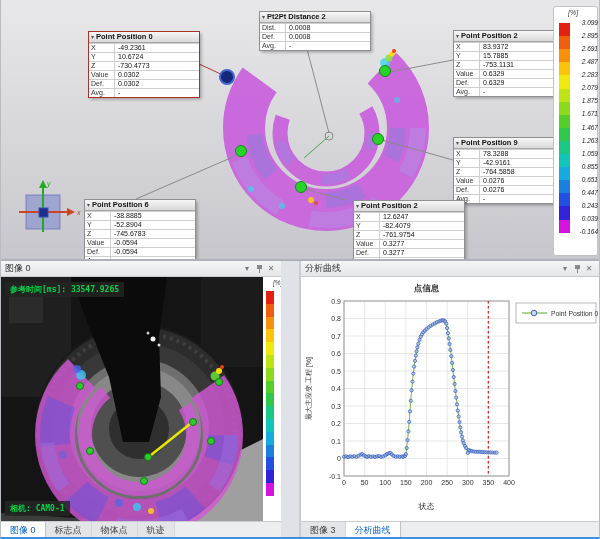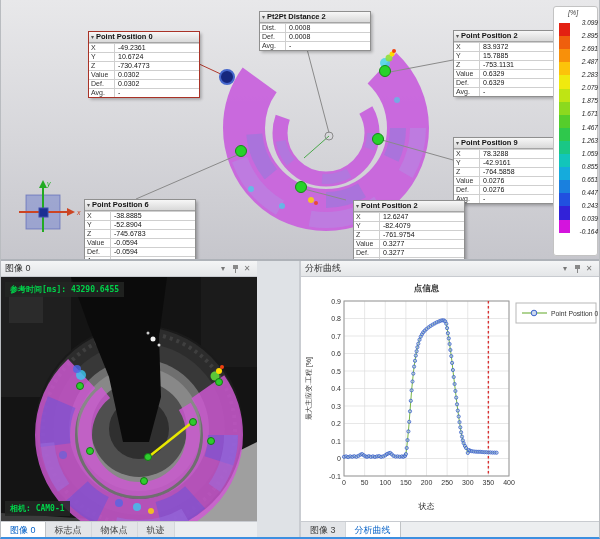--- a/index.html
+++ b/index.html
@@ -32,21 +32,21 @@
   .scalebox .unit { position:absolute; font-style:italic; color:#444; }
   .scaleseg { position:absolute; }
   .scalelab { position:absolute; font-style:italic; color:#222; white-space:nowrap; text-align:right; }
 
   
   #hsplit { position:absolute; left:0; top:259px; width:598px; height:2px; background:#aeb2b8; }
   #vsplit { position:absolute; left:298px; top:261px; width:2px; height:276px; background:#c9ccd1; }
 
   
   .panel { position:absolute; top:261px; height:276px; background:#fff; }
-  #left-panel { left:0; width:256px; }
+  #left-panel { left:0; width:280px; }
   #right-panel { left:300px; width:298px; }
   .panel-header { height:16px; background:linear-gradient(#f4f5f6,#e4e6e8);
     border-bottom:1px solid #c8cbd0; display:flex; align-items:center;
     font-size:9px; color:#333; padding:0 4px; }
   .panel-header .ph-title { flex:1; }
   .ph-ic { width:12px; height:12px; display:flex; align-items:center; justify-content:center;
     color:#777; font-size:8px; cursor:default; }
   .pin { position:relative; width:7px; height:9px; }
   .pin:before { content:""; position:absolute; left:1px; top:1px; width:5px; height:4px; background:#888; }
   .pin:after { content:""; position:absolute; left:3px; top:5px; width:1px; height:4px; background:#888; }
@@ -385,21 +385,21 @@
         <g>
           <circle cx="79" cy="109" r="3.5" fill="#2ecc2e" stroke="#157a15"></circle>
           <circle cx="89" cy="174" r="3.5" fill="#2ecc2e" stroke="#157a15"></circle>
           <circle cx="143" cy="204" r="3.5" fill="#2ecc2e" stroke="#157a15"></circle>
           <circle cx="147" cy="180" r="3.5" fill="#2ecc2e" stroke="#157a15"></circle>
           <circle cx="192" cy="145" r="3.5" fill="#2ecc2e" stroke="#157a15"></circle>
           <circle cx="210" cy="164" r="3.5" fill="#2ecc2e" stroke="#157a15"></circle>
           <circle cx="218" cy="105" r="3.5" fill="#2ecc2e" stroke="#157a15"></circle>
         </g>
       </svg>
-      <div class="img-overlay" id="ref-time">参考时间[ms]: 43290.6455</div>
+      <div class="img-overlay" id="ref-time">参考时间[ms]: 33547.9265</div>
       <div class="img-overlay" id="cam-label">相机: CAM0-1</div>
       
       <div class="scalebox" style="left:262px;top:0;width:36px;height:244px;border-radius:0;border:none">
           <div class="unit" style="left: 10px; top: 2px; font-size: 6.5px;">[%]</div>
           <div class="scaleseg" style="left: 3px; top: 14px; width: 8px; height: 13.3px; background: rgb(227, 33, 18);"></div>
           <div class="scaleseg" style="left: 3px; top: 26.8px; width: 8px; height: 13.3px; background: rgb(239, 95, 13);"></div>
           <div class="scaleseg" style="left: 3px; top: 39.6px; width: 8px; height: 13.3px; background: rgb(248, 144, 10);"></div>
           <div class="scaleseg" style="left: 3px; top: 52.4px; width: 8px; height: 13.3px; background: rgb(252, 195, 10);"></div>
           <div class="scaleseg" style="left: 3px; top: 65.2px; width: 8px; height: 13.3px; background: rgb(240, 233, 15);"></div>
           <div class="scaleseg" style="left: 3px; top: 78px; width: 8px; height: 13.3px; background: rgb(191, 228, 20);"></div>

